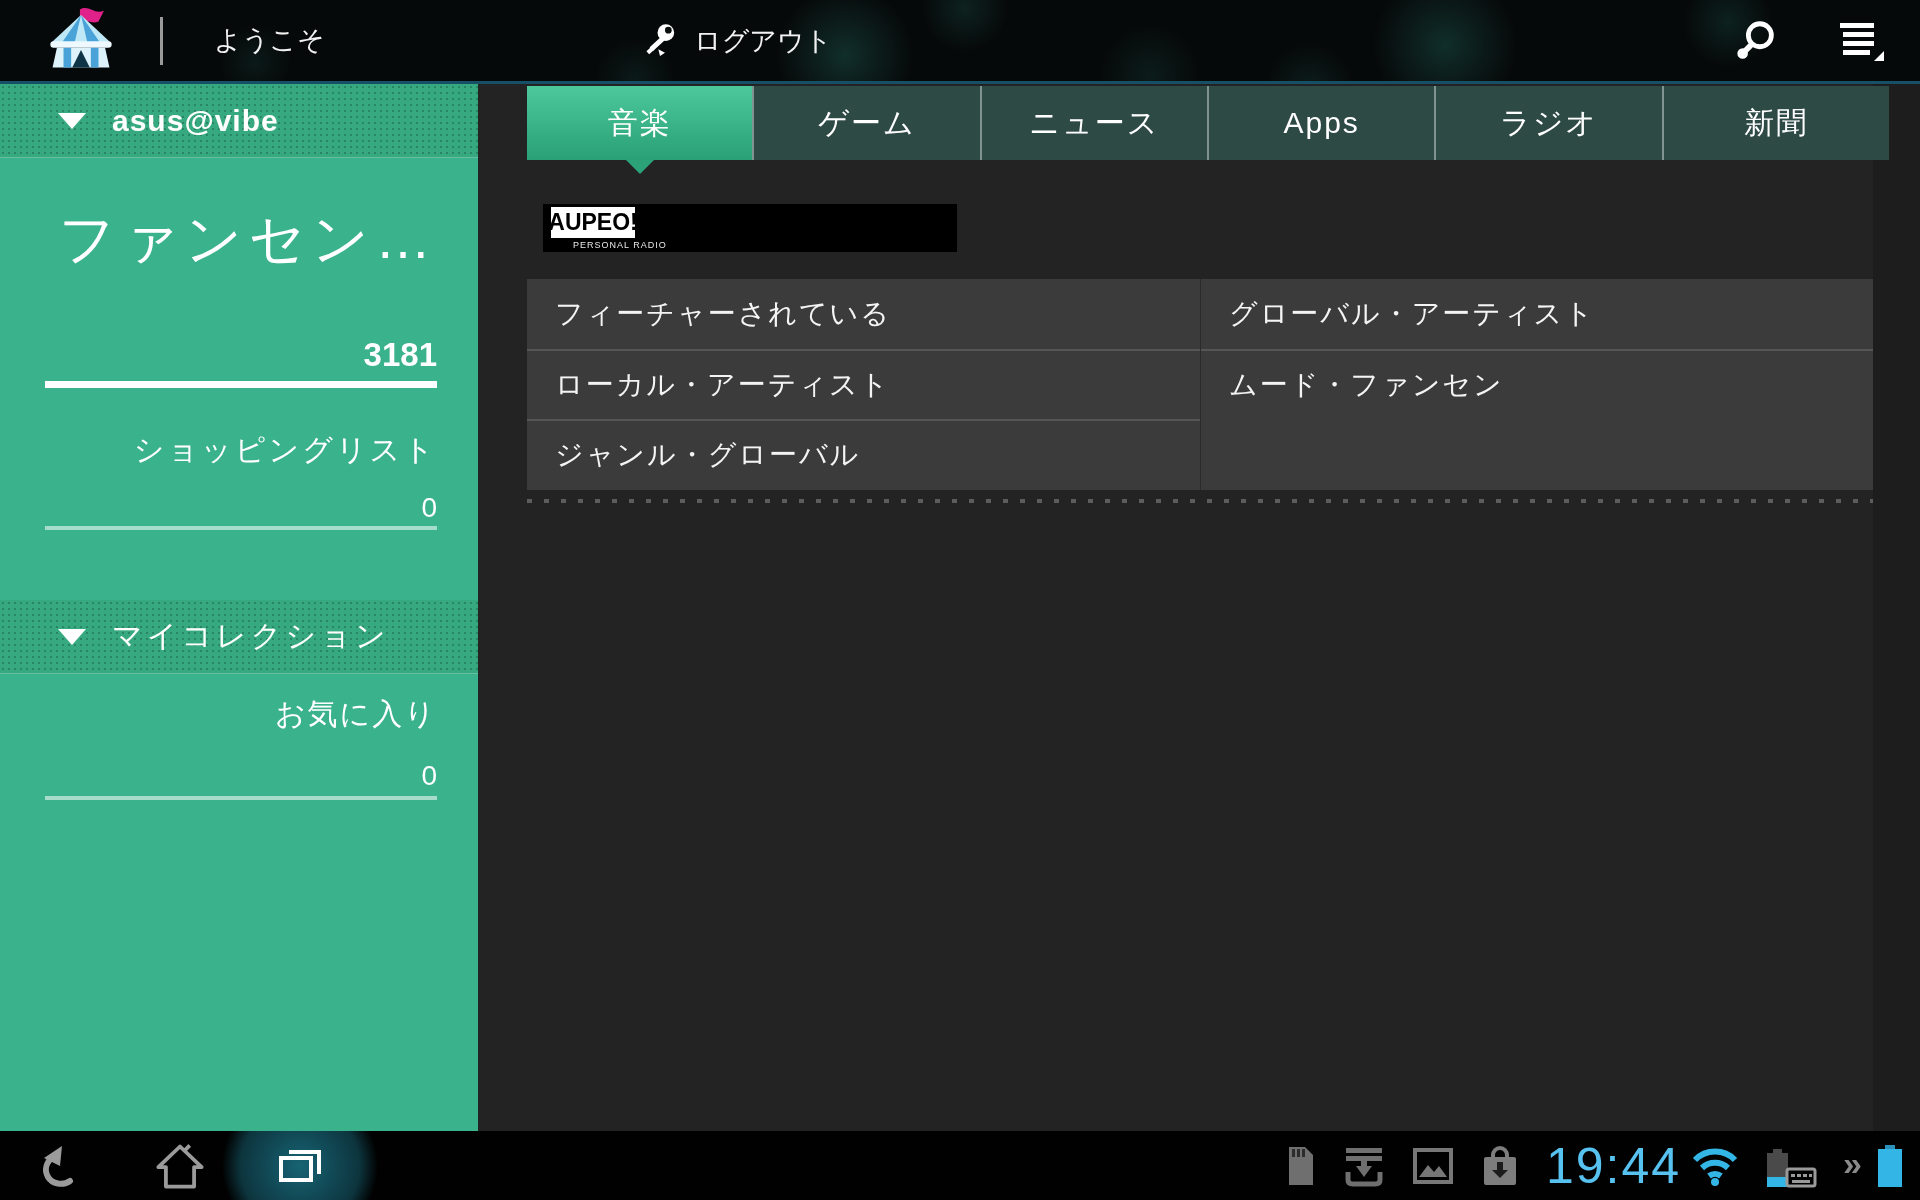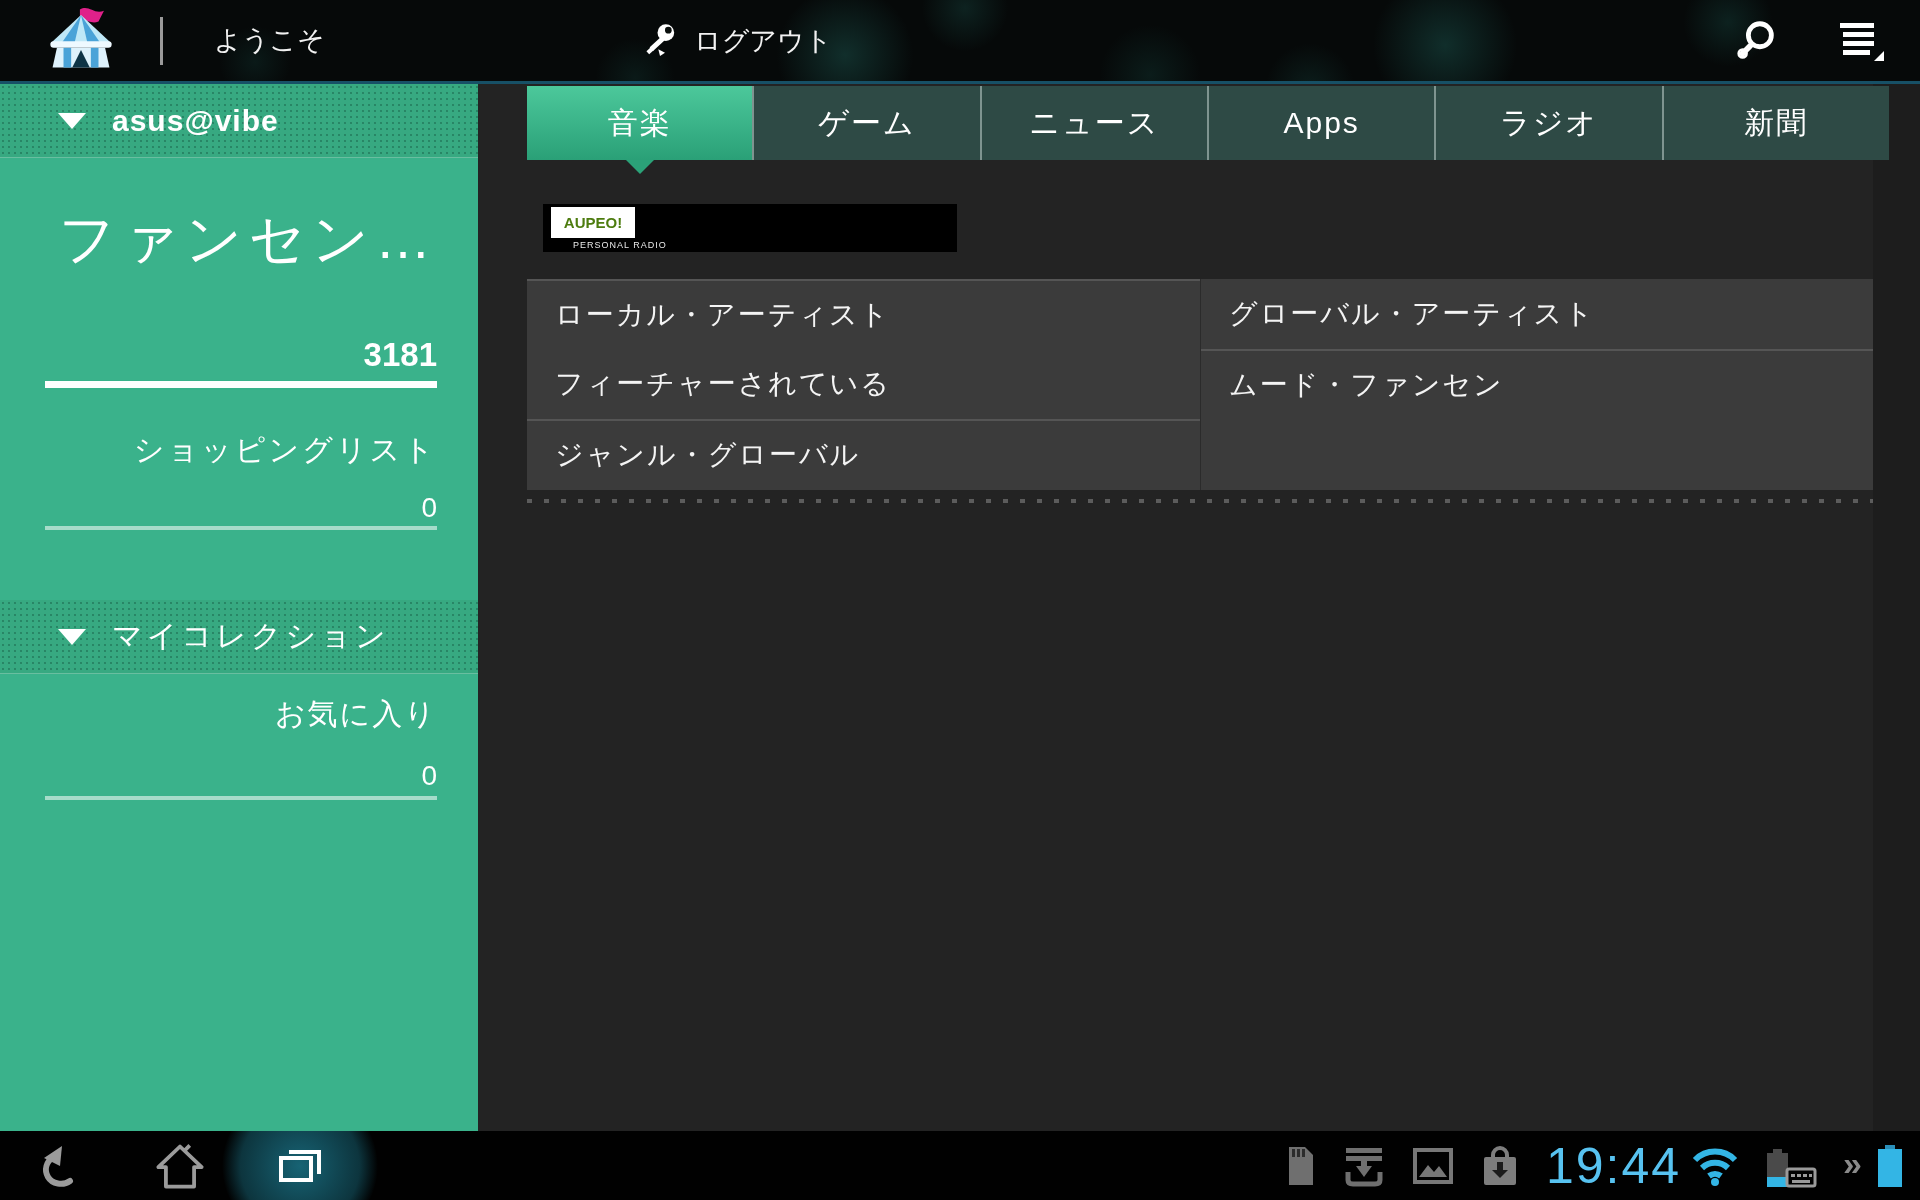--- a/index.html
+++ b/index.html
@@ -60,21 +60,21 @@
     background:#2e4a45; color:#fff; font-size:30px; letter-spacing:2px; cursor:pointer; }
   .tab + .tab { border-left:2px solid rgba(195,210,205,.55); }
   .tab.selected { background:linear-gradient(#4cc89b, #2aa077); border-left:none; }
   .tab.selected + .tab { border-left:2px solid rgba(195,210,205,.55); }
   .tab.selected::after { content:""; position:absolute; left:50%; bottom:-14px; margin-left:-14px;
     border-left:14px solid transparent; border-right:14px solid transparent; border-top:14px solid #2ba278; }
 
   .banner { position:absolute; left:65px; top:120px; width:414px; height:48px; background:#000; cursor:pointer; }
   .banner-box { position:absolute; left:8px; top:3px; width:84px; height:31px; background:#fff;
     display:flex; align-items:center; justify-content:center; }
-  .banner-brand { color:#4d7c0f; font-size:15px; font-weight:bold; letter-spacing:0px; }
+  .banner-brand { color:#000000; font-size:23px; font-weight:bold; letter-spacing:0px; }
   .banner-tagline { position:absolute; left:30px; top:36px; color:#e8e8e8; font-size:9px; letter-spacing:1px; }
 
   .panel { position:absolute; left:49px; top:195px; width:1346px; height:211px; background:#3b3b3b; display:flex; }
   .panel-col { width:673px; height:100%; }
   .panel-col + .panel-col { border-left:1px solid #2b2b2b; }
   .menu-row { position:relative; height:70px; display:flex; align-items:center; padding-left:28px;
     color:#f4f4f4; font-size:28px; letter-spacing:2px; cursor:pointer; }
   .menu-row.sep { border-top:2px solid #555; }
   .dotted-line { position:absolute; left:49px; top:415px; width:1346px; height:4px;
     background-image:repeating-linear-gradient(90deg, #5c5c5c 0 5px, transparent 5px 17px); }
@@ -174,22 +174,22 @@
 
     <div class="banner">
       <div class="banner-box">
         <span class="banner-brand">AUPEO!</span>
       </div>
       <div class="banner-tagline">PERSONAL RADIO</div>
     </div>
 
     <div class="panel">
       <div class="panel-col">
+        <div class="menu-row">フィーチャーされている</div>
         <div class="menu-row sep">ローカル・アーティスト</div>
-        <div class="menu-row">フィーチャーされている</div>
         <div class="menu-row sep">ジャンル・グローバル</div>
       </div>
       <div class="panel-col">
         <div class="menu-row">グローバル・アーティスト</div>
         <div class="menu-row sep">ムード・ファンセン</div>
       </div>
     </div>
     <div class="dotted-line"></div>
   </div>
 

